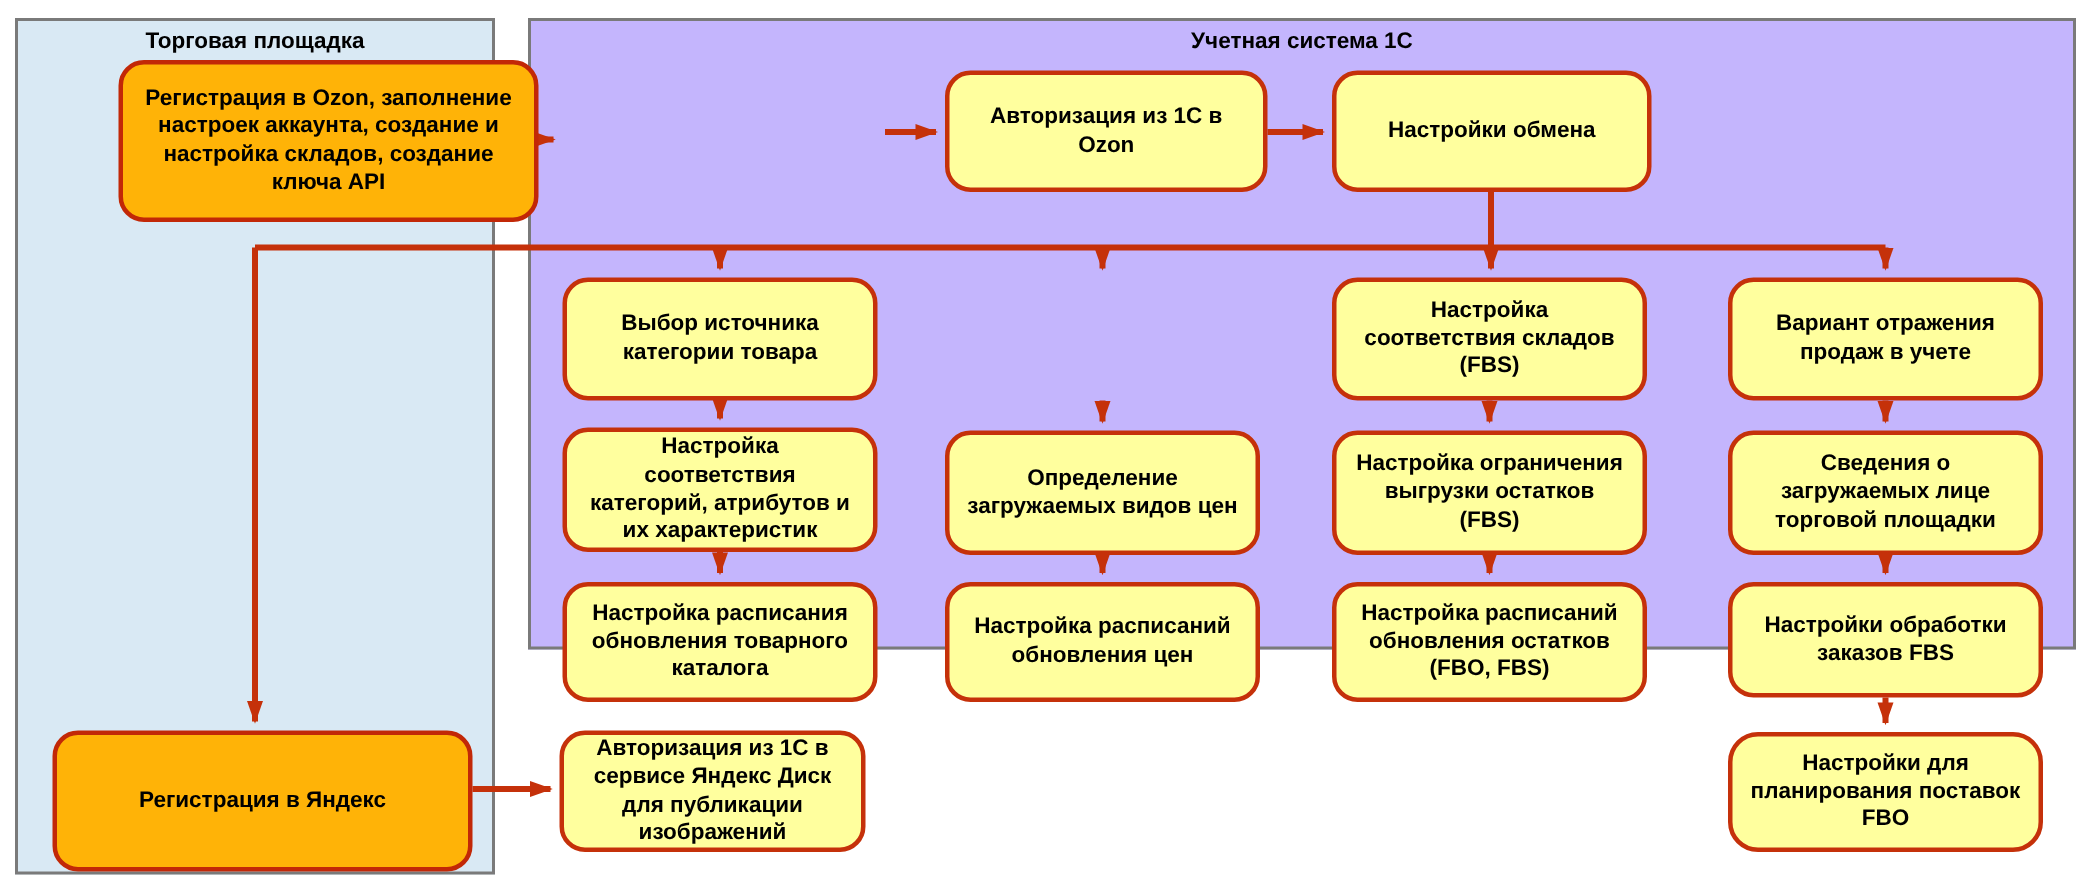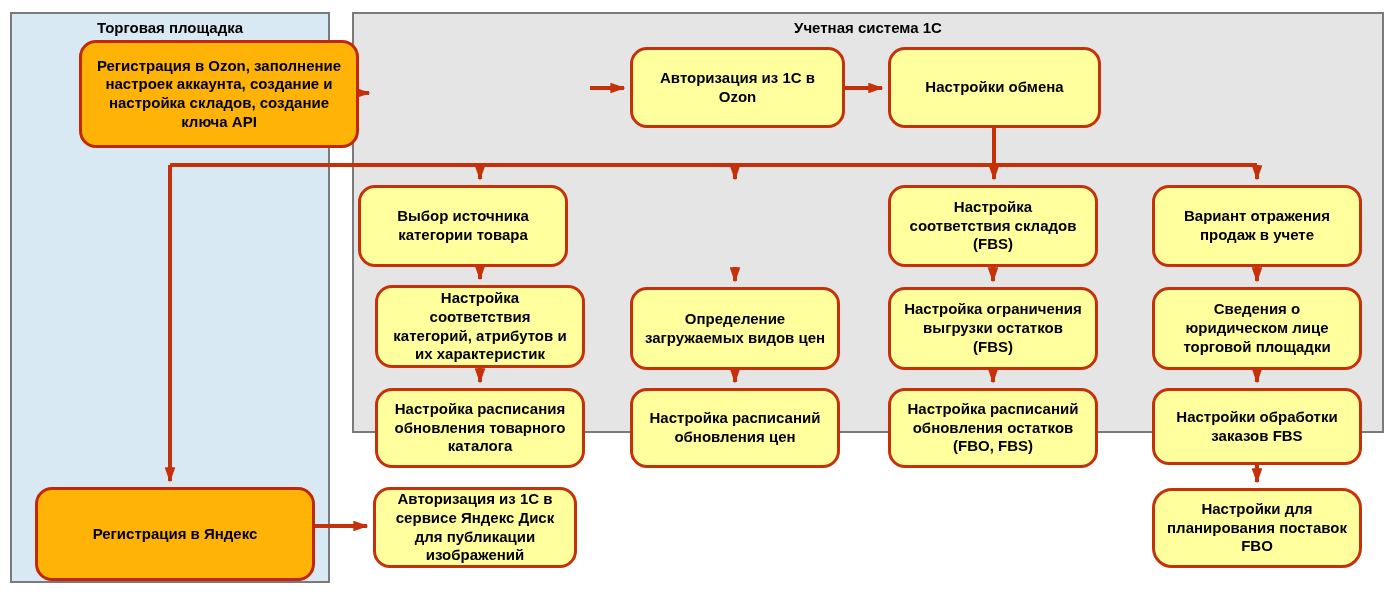--- a/index.html
+++ b/index.html
@@ -1,20 +1,20 @@
 <!DOCTYPE html>
 <html><head>
 <meta charset="utf-8">
 <style>
   html,body{margin:0;padding:0;background:#ffffff;}
   body{font-family:"Liberation Sans","DejaVu Sans",sans-serif;font-weight:bold;color:#000;}
   .canvas{position:relative;width:1394px;height:596px;background:#ffffff;overflow:hidden;}
   .panel{position:absolute;border:2px solid #7a7a7a;box-sizing:border-box;}
   .panel-marketplace{left:10px;top:12px;width:320px;height:571px;background:#d9e9f4;}
-  .panel-system{left:352px;top:12px;width:1032px;height:421px;background:#e5e5e5;text-decoration:underline;}
+  .panel-system{left:352px;top:12px;width:1032px;height:421px;background:#c4b5fd;text-decoration:underline;}
   .panel-title{position:absolute;top:5px;left:0;right:0;text-align:center;font-size:15px;font-weight:bold;}
   .node{position:absolute;display:flex;align-items:center;justify-content:center;text-align:center;
         border-radius:17px;font-size:15px;line-height:1.25;padding:2px 11px;box-sizing:border-box;}
   .node-yellow{background:#ffff9e;border:3px solid #c5310a;}
   .node-orange{background:#ffb307;border:3px solid #c22807;}
   svg.connectors{position:absolute;left:0;top:0;pointer-events:none;}
 </style>
 </head>
 <body>
 
@@ -55,31 +55,31 @@
       <path d="M315,526 H367" marker-end="url(#arr)"></path>
     </g>
   </svg>
 
   <div class="node node-orange" style="left:35px;top:40px;width:280px;height:108px;margin-left:44px;">Регистрация в Ozon, заполнение настроек аккаунта, создание и настройка складов, создание ключа API</div>
   <div class="node node-orange" style="left:35px;top:487px;width:280px;height:94px;">Регистрация в Яндекс</div>
 
   <div class="node node-yellow" style="left:630px;top:47px;width:215px;height:81px;">Авторизация из 1С в Ozon</div>
   <div class="node node-yellow" style="left:888px;top:47px;width:213px;height:81px;">Настройки обмена</div>
 
-  <div class="node node-yellow" style="left:358px;top:185px;width:210px;height:82px;">Выбор источника категории товара</div>
+  <div class="node node-yellow" style="left:375px;top:185px;width:210px;height:82px;">Выбор источника категории товара</div>
   <div class="node node-yellow" style="left:375px;top:285px;width:210px;height:83px;">Настройка соответствия категорий, атрибутов и их характеристик</div>
   <div class="node node-yellow" style="left:375px;top:388px;width:210px;height:80px;">Настройка расписания обновления товарного каталога</div>
 
   <div class="node node-yellow" style="left:630px;top:287px;width:210px;height:83px;">Определение загружаемых видов цен</div>
   <div class="node node-yellow" style="left:630px;top:388px;width:210px;height:80px;">Настройка расписаний обновления цен</div>
 
   <div class="node node-yellow" style="left:888px;top:185px;width:210px;height:82px;">Настройка соответствия складов (FBS)</div>
   <div class="node node-yellow" style="left:888px;top:287px;width:210px;height:83px;">Настройка ограничения выгрузки остатков (FBS)</div>
   <div class="node node-yellow" style="left:888px;top:388px;width:210px;height:80px;">Настройка расписаний обновления остатков (FBO, FBS)</div>
 
   <div class="node node-yellow" style="left:1152px;top:185px;width:210px;height:82px;">Вариант отражения продаж в учете</div>
-  <div class="node node-yellow" style="left:1152px;top:287px;width:210px;height:83px;">Сведения о юридическом лице торговой площадки</div>
+  <div class="node node-yellow" style="left:1152px;top:287px;width:210px;height:83px;">Сведения о загружаемых лице торговой площадки</div>
   <div class="node node-yellow" style="left:1152px;top:388px;width:210px;height:77px;">Настройки обработки заказов FBS</div>
   <div class="node node-yellow" style="left:1152px;top:488px;width:210px;height:80px;border-radius:20px;">Настройки для планирования поставок FBO</div>
 
   <div class="node node-yellow" style="left:373px;top:487px;width:204px;height:81px;">Авторизация из 1С в сервисе Яндекс Диск для публикации изображений</div>
 
 </div>
 
 </body></html>

